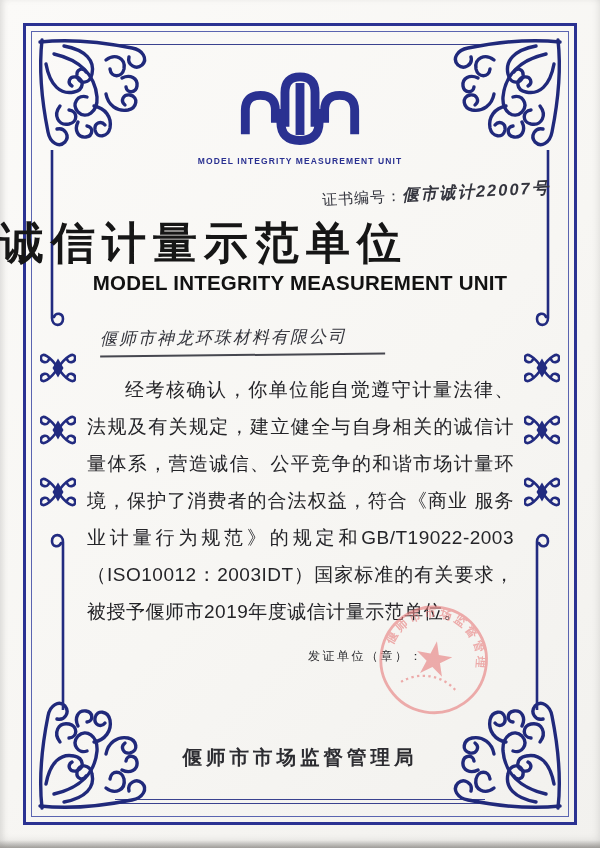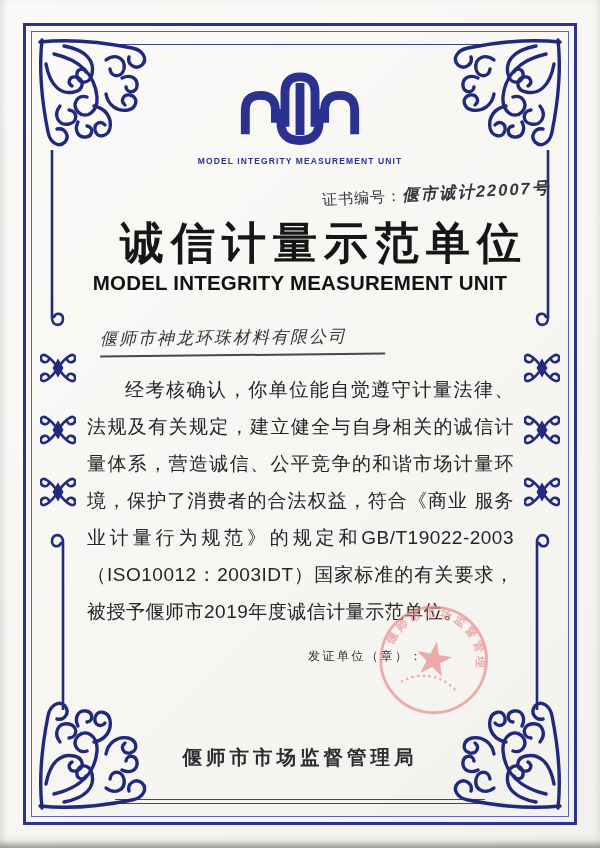--- a/index.html
+++ b/index.html
@@ -35,21 +35,21 @@
     margin-top:2px; font-size:8.5px; font-weight:bold; color:#2a3191;
     letter-spacing:1.1px;
   }
   .cert-no {
     position:absolute; top:183px; right:50px;
     font-size:15px; color:#34353e; transform:rotate(-3deg);
     letter-spacing:1px; white-space:nowrap;
   }
   .cert-no .hand { font-size:16.5px; font-weight:bold; letter-spacing:2px; font-style:italic; }
   .title-zh {
-    position:absolute; top:214px; left:0; width:528px; text-align:right;
+    position:absolute; top:214px; left:0; width:528px; text-align:left;
     font-family:"Liberation Serif","DejaVu Serif",serif;
     font-size:44px; font-weight:bold; color:#161616; letter-spacing:7px;
   }
   .title-en {
     position:absolute; top:271px; left:0; width:600px; text-align:center;
     font-size:20.5px; font-weight:800; color:#121212; letter-spacing:0.2px;
   }
   .company {
     position:absolute; top:326px; left:100px; width:285px;
     font-size:17px; color:#33343c; letter-spacing:2px; font-style:italic;

